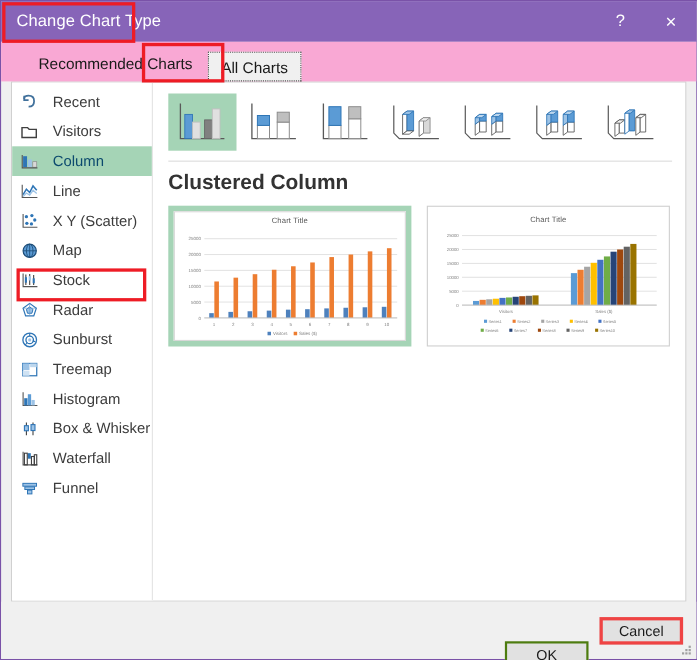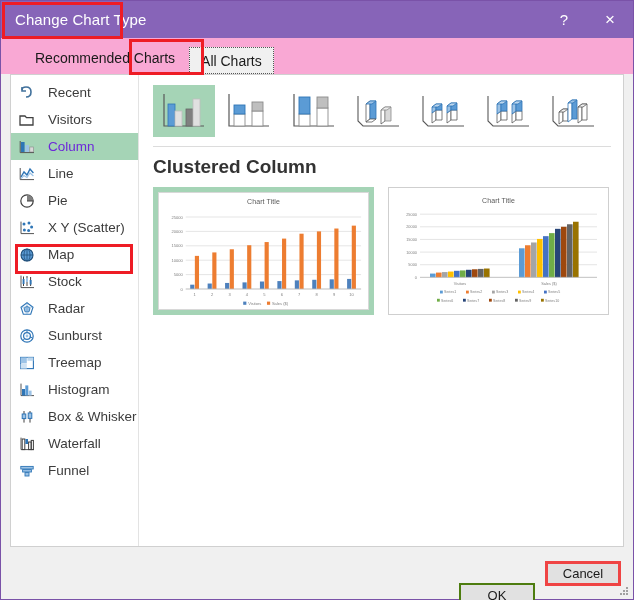--- a/index.html
+++ b/index.html
@@ -99,21 +99,21 @@
     padding-top: 4px;
     border-right: 1px solid #e3e3e3;
   }
   .side-item {
     height: 27px;
     display: flex; align-items: center;
     padding-left: 6px;
     font-size: 13.5px;
     color: #3c3c3c;
   }
-  .side-item.selected { background: #a5d4b6; color: #6d28d9; }
+  .side-item.selected { background: #a5d4b6; color: #0c4a6e; }
   .side-label { padding-left: 11px; white-space: nowrap; }
   .side-ico {
     width: 20px; height: 20px; flex: none;
     display: flex; align-items: center; justify-content: center;
   }
   .side-ico svg { display: block; }
 
   
   .right {
     flex: 1;
@@ -255,30 +255,20 @@
         <span class="side-ico">
           <svg width="18" height="18" viewBox="0 0 18 18">
               <path d="M2.2 3 L2.2 14.6 L16 14.6" fill="none" stroke="#555" stroke-width="1"></path>
               <polyline points="3,12 6,7 9,10 12,4 15.4,8" fill="none" stroke="#2e75b6" stroke-width="1.4"></polyline>
               <polyline points="3,13.6 6,10.5 9,12.4 12,8 15.4,11" fill="none" stroke="#9dc3e6" stroke-width="1.2"></polyline>
             </svg>
         </span>
         <span class="side-label">Line</span>
       </div>
 
-      <div class="side-item">
-        <span class="side-ico">
-          <svg width="18" height="18" viewBox="0 0 18 18">
-              <circle cx="9" cy="9" r="6.2" fill="none" stroke="#404040" stroke-width="1.2"></circle>
-              <path d="M9 9 L9 2.8 A6.2 6.2 0 0 1 15.2 9 Z" fill="#808080"></path>
-              <path d="M9 9 L15.2 9" stroke="#404040" stroke-width="1"></path>
-            </svg>
-        </span>
-        <span class="side-label">Pie</span>
-      </div>
 
 
 
       <div class="side-item">
         <span class="side-ico">
           <svg width="18" height="18" viewBox="0 0 18 18">
               <path d="M3 2.6 L3 14.6 L16 14.6" fill="none" stroke="#555" stroke-width="1"></path>
               <circle cx="6" cy="5" r="1.5" fill="#2e75b6"></circle>
               <circle cx="11" cy="4" r="1.5" fill="#2e75b6"></circle>
               <circle cx="13.6" cy="8" r="1.5" fill="#2e75b6"></circle>

